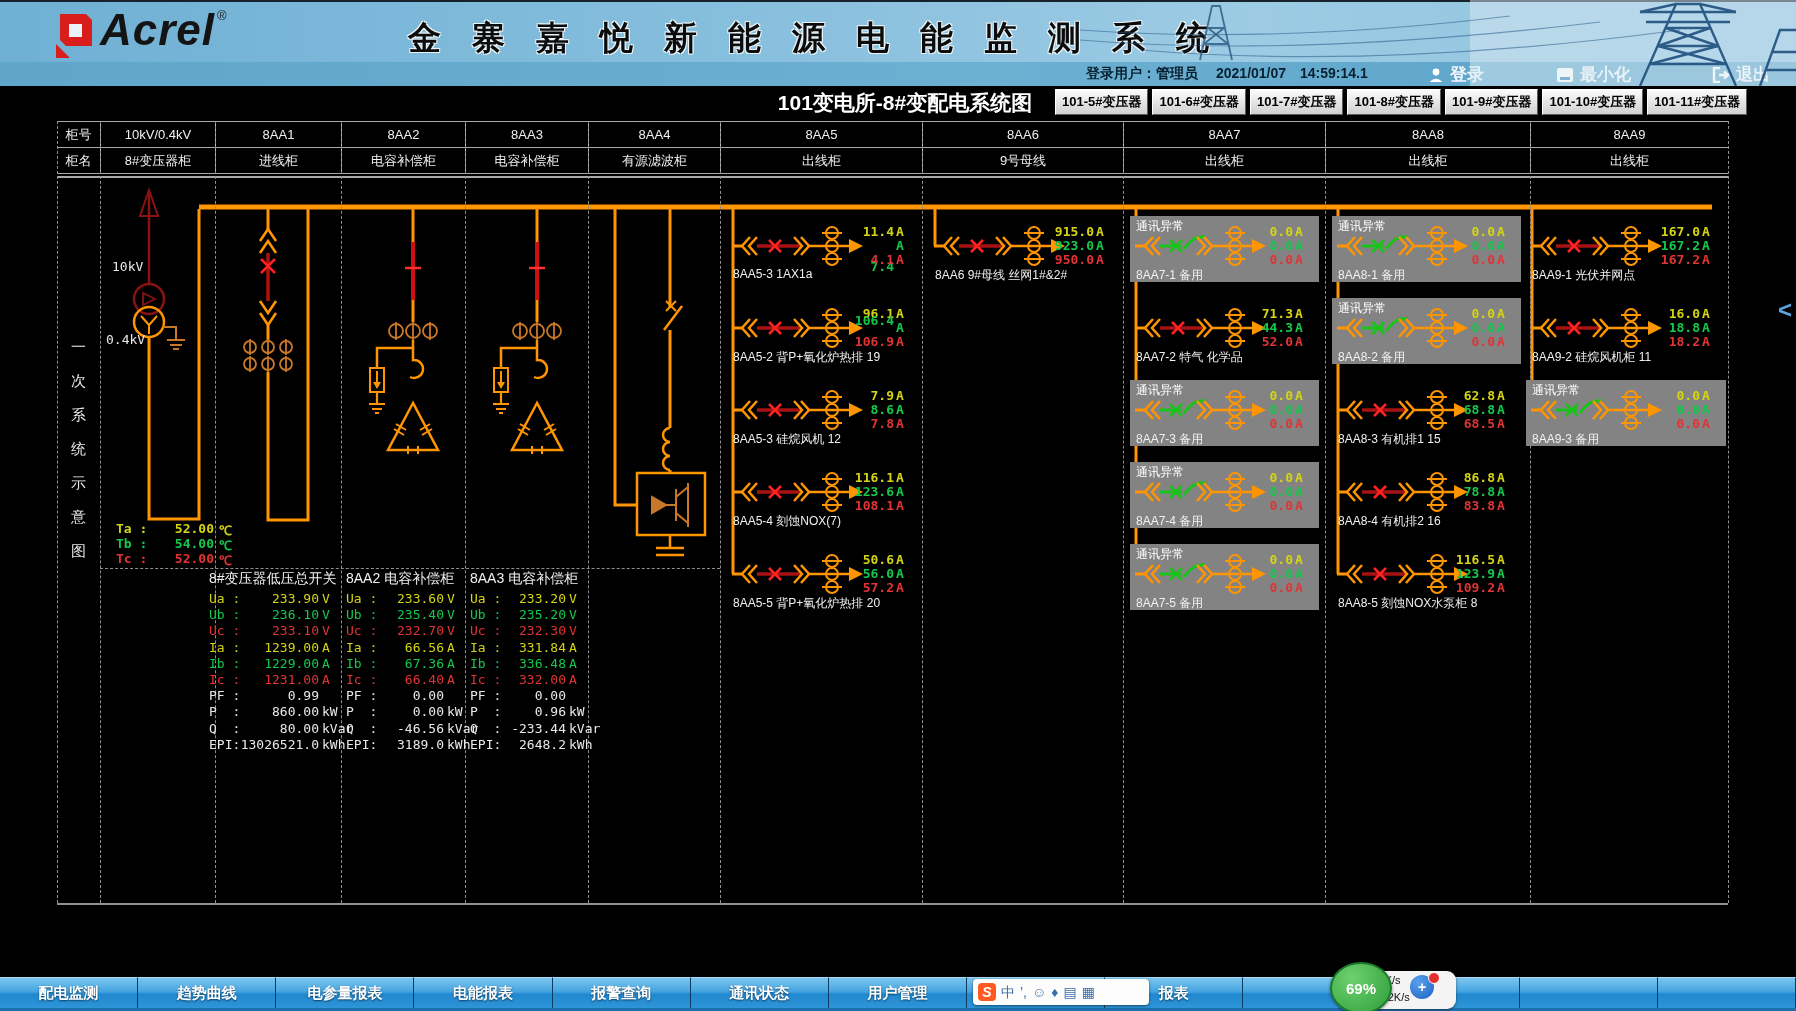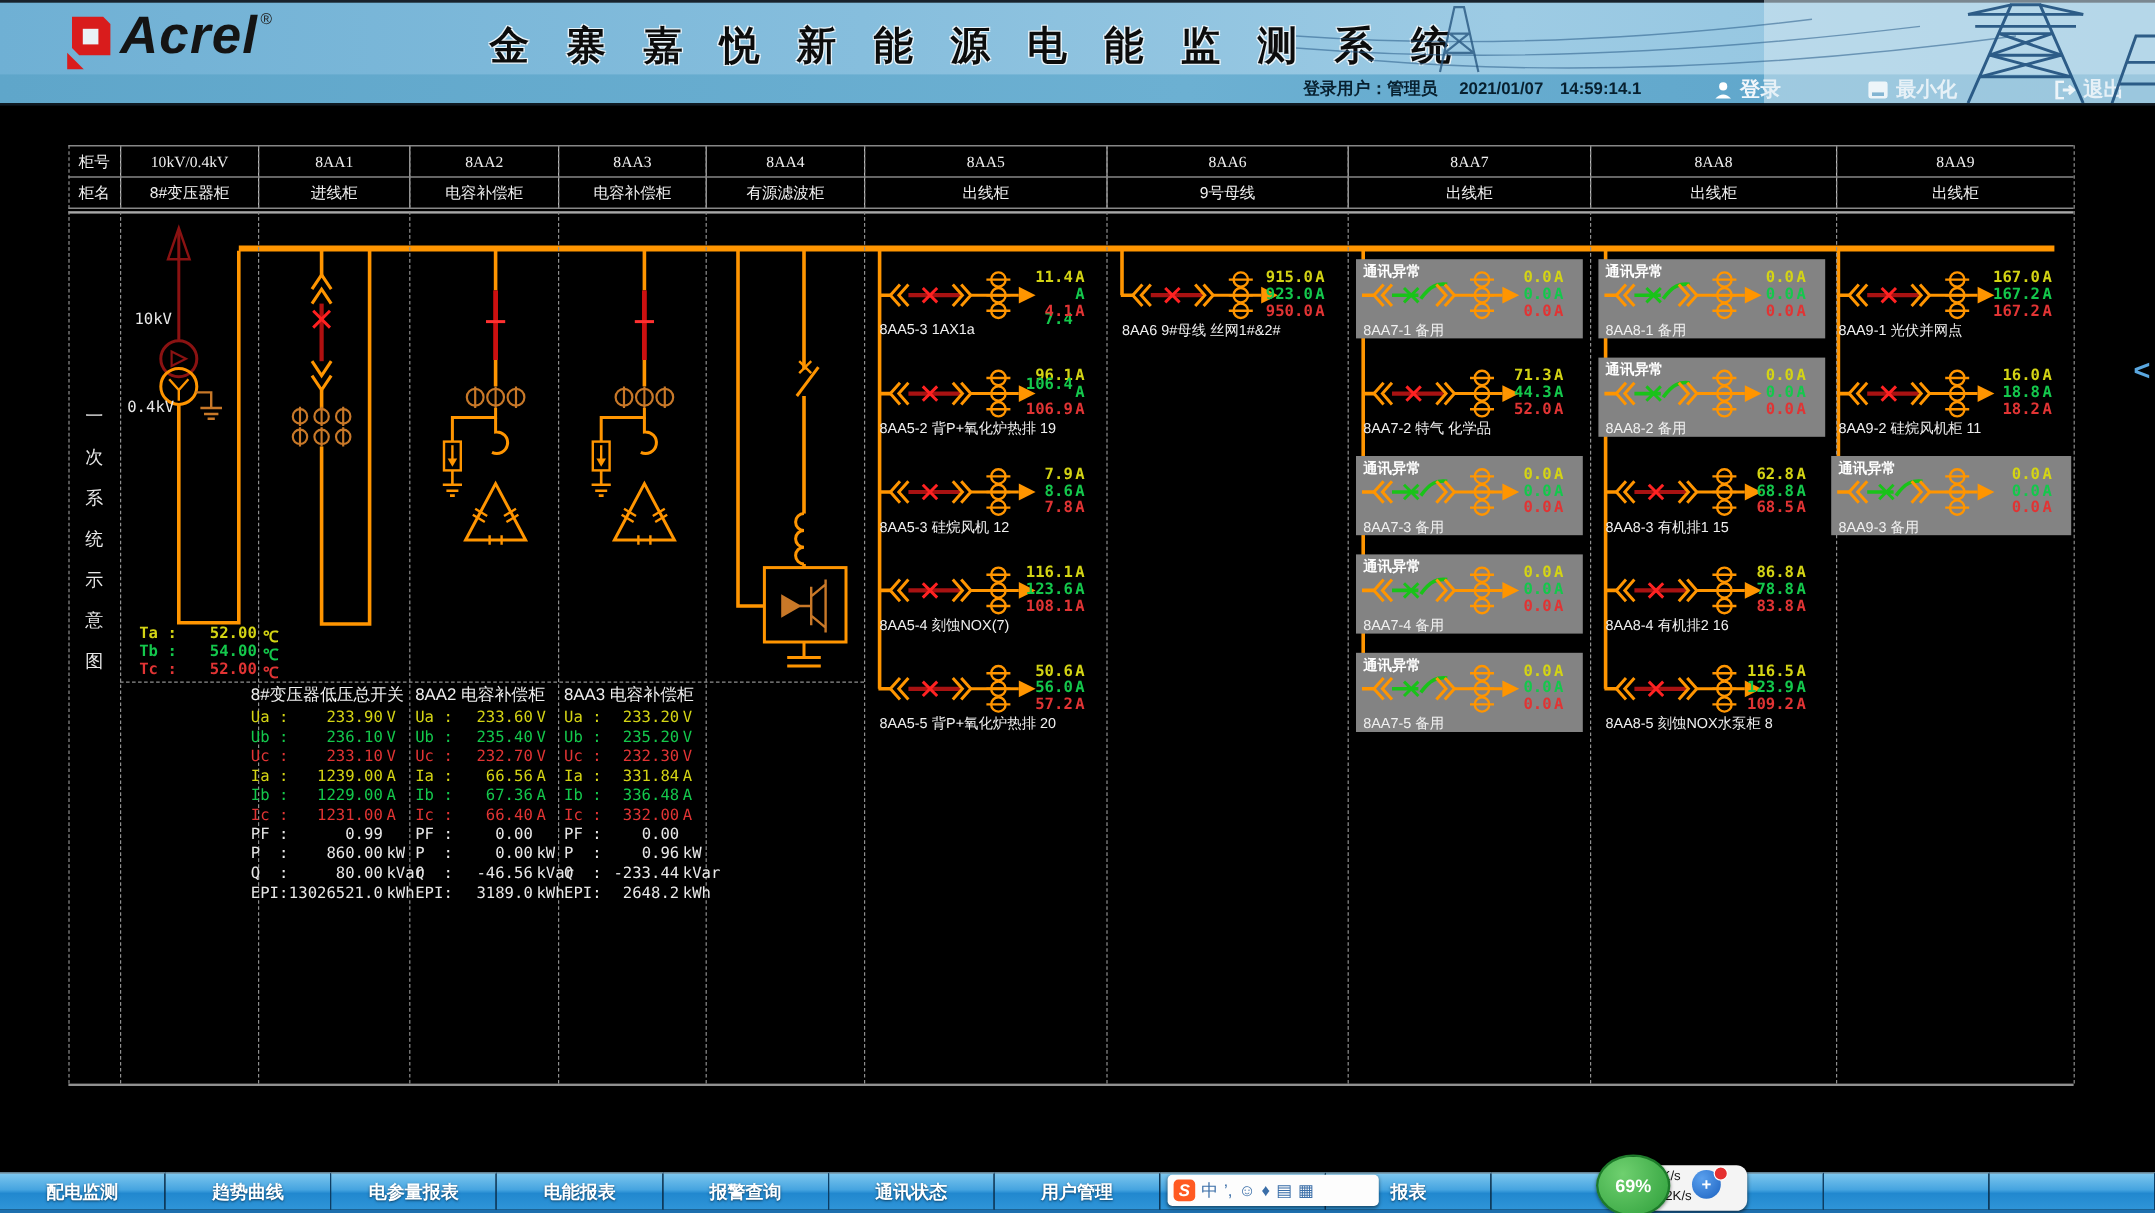--- a/index.html
+++ b/index.html
@@ -45,21 +45,21 @@
   .temprow .tv{position:absolute;right:14px;width:60px;text-align:right;}
   .temprow .tu{position:absolute;right:-4px;}
   
   .feeder{position:absolute;height:66px;}
   .feeder.comm{background:#838383;}
   .fval{position:absolute;right:26px;width:70px;text-align:right;font-size:13px;font-weight:700;
         font-family:"DejaVu Sans Mono",monospace;line-height:13px;}
   .funit{position:absolute;right:8px;width:16px;font-size:13px;font-weight:700;
         font-family:"DejaVu Sans Mono",monospace;line-height:13px;}
   .flabel{position:absolute;left:6px;top:51px;font-size:12px;color:#f0f0f0;white-space:nowrap;}
-  .fcomm{position:absolute;left:6px;top:2px;font-size:12px;color:#ffffff;white-space:nowrap;font-weight:bold;}
+  .fcomm{position:absolute;left:6px;top:2px;font-size:12px;color:#ffffff;white-space:nowrap;}
   
   .ptitle{position:absolute;color:#f0f0f0;font-size:14px;white-space:nowrap;}
   .prow{position:absolute;height:16px;font-size:13px;font-family:"DejaVu Sans Mono",monospace;}
   .prow .pk{position:absolute;left:4px;white-space:pre;}
   .prow .pv{position:absolute;right:22px;width:95px;text-align:right;}
   .prow .pu{position:absolute;white-space:nowrap;}
   
   #tabs{left:0;top:977px;width:1796px;height:31px;display:flex;}
   .tab{width:141px;box-sizing:border-box;border-right:1px solid #0d3d63;border-top:1px solid #a6d8f4;
        background:linear-gradient(180deg,#7cc6ee 0%,#45a4e0 45%,#2188cf 55%,#2f95d8 100%);
@@ -143,23 +143,35 @@
     <span>最小化</span>
   </div>
   <div class="abs hact" style="left:1712px;">
     <svg width="18" height="16" viewBox="0 0 18 16">
       <path d="M8,1 H2 V15 H8" stroke="#fff" stroke-width="2.4" fill="none"></path>
       <path d="M7,8 H15 M12,4.5 L16,8 L12,11.5" stroke="#fff" stroke-width="2.4" fill="none"></path>
     </svg>
     <span>退出</span>
   </div>
 
+  <div id="titlebar" class="abs">
+    <div id="pagetitle" class="abs">101变电所-8#变配电系统图</div>
+    <div id="trbtns" class="abs">
+        <div class="trbtn">101-5#变压器</div>
+        <div class="trbtn">101-6#变压器</div>
+        <div class="trbtn">101-7#变压器</div>
+        <div class="trbtn">101-8#变压器</div>
+        <div class="trbtn">101-9#变压器</div>
+        <div class="trbtn">101-10#变压器</div>
+        <div class="trbtn">101-11#变压器</div>
+      </div>
+  </div>
 
   <div class="abs hline" style="left:57px;top:121px;width:1671px;"></div>
-  <div id="grid-row1" class="abs gridrow" style="top:122px;font-family:Liberation Serif, serif;">
+  <div id="grid-row1" class="abs gridrow" style="top:122px;">
       <div class="gcell" style="width:43px">柜号</div>
       <div class="gcell" style="width:115px">10kV/0.4kV</div>
       <div class="gcell" style="width:126px">8AA1</div>
       <div class="gcell" style="width:124px">8AA2</div>
       <div class="gcell" style="width:123px">8AA3</div>
       <div class="gcell" style="width:132px">8AA4</div>
       <div class="gcell" style="width:202px">8AA5</div>
       <div class="gcell" style="width:201px">8AA6</div>
       <div class="gcell" style="width:202px">8AA7</div>
       <div class="gcell" style="width:205px">8AA8</div>

